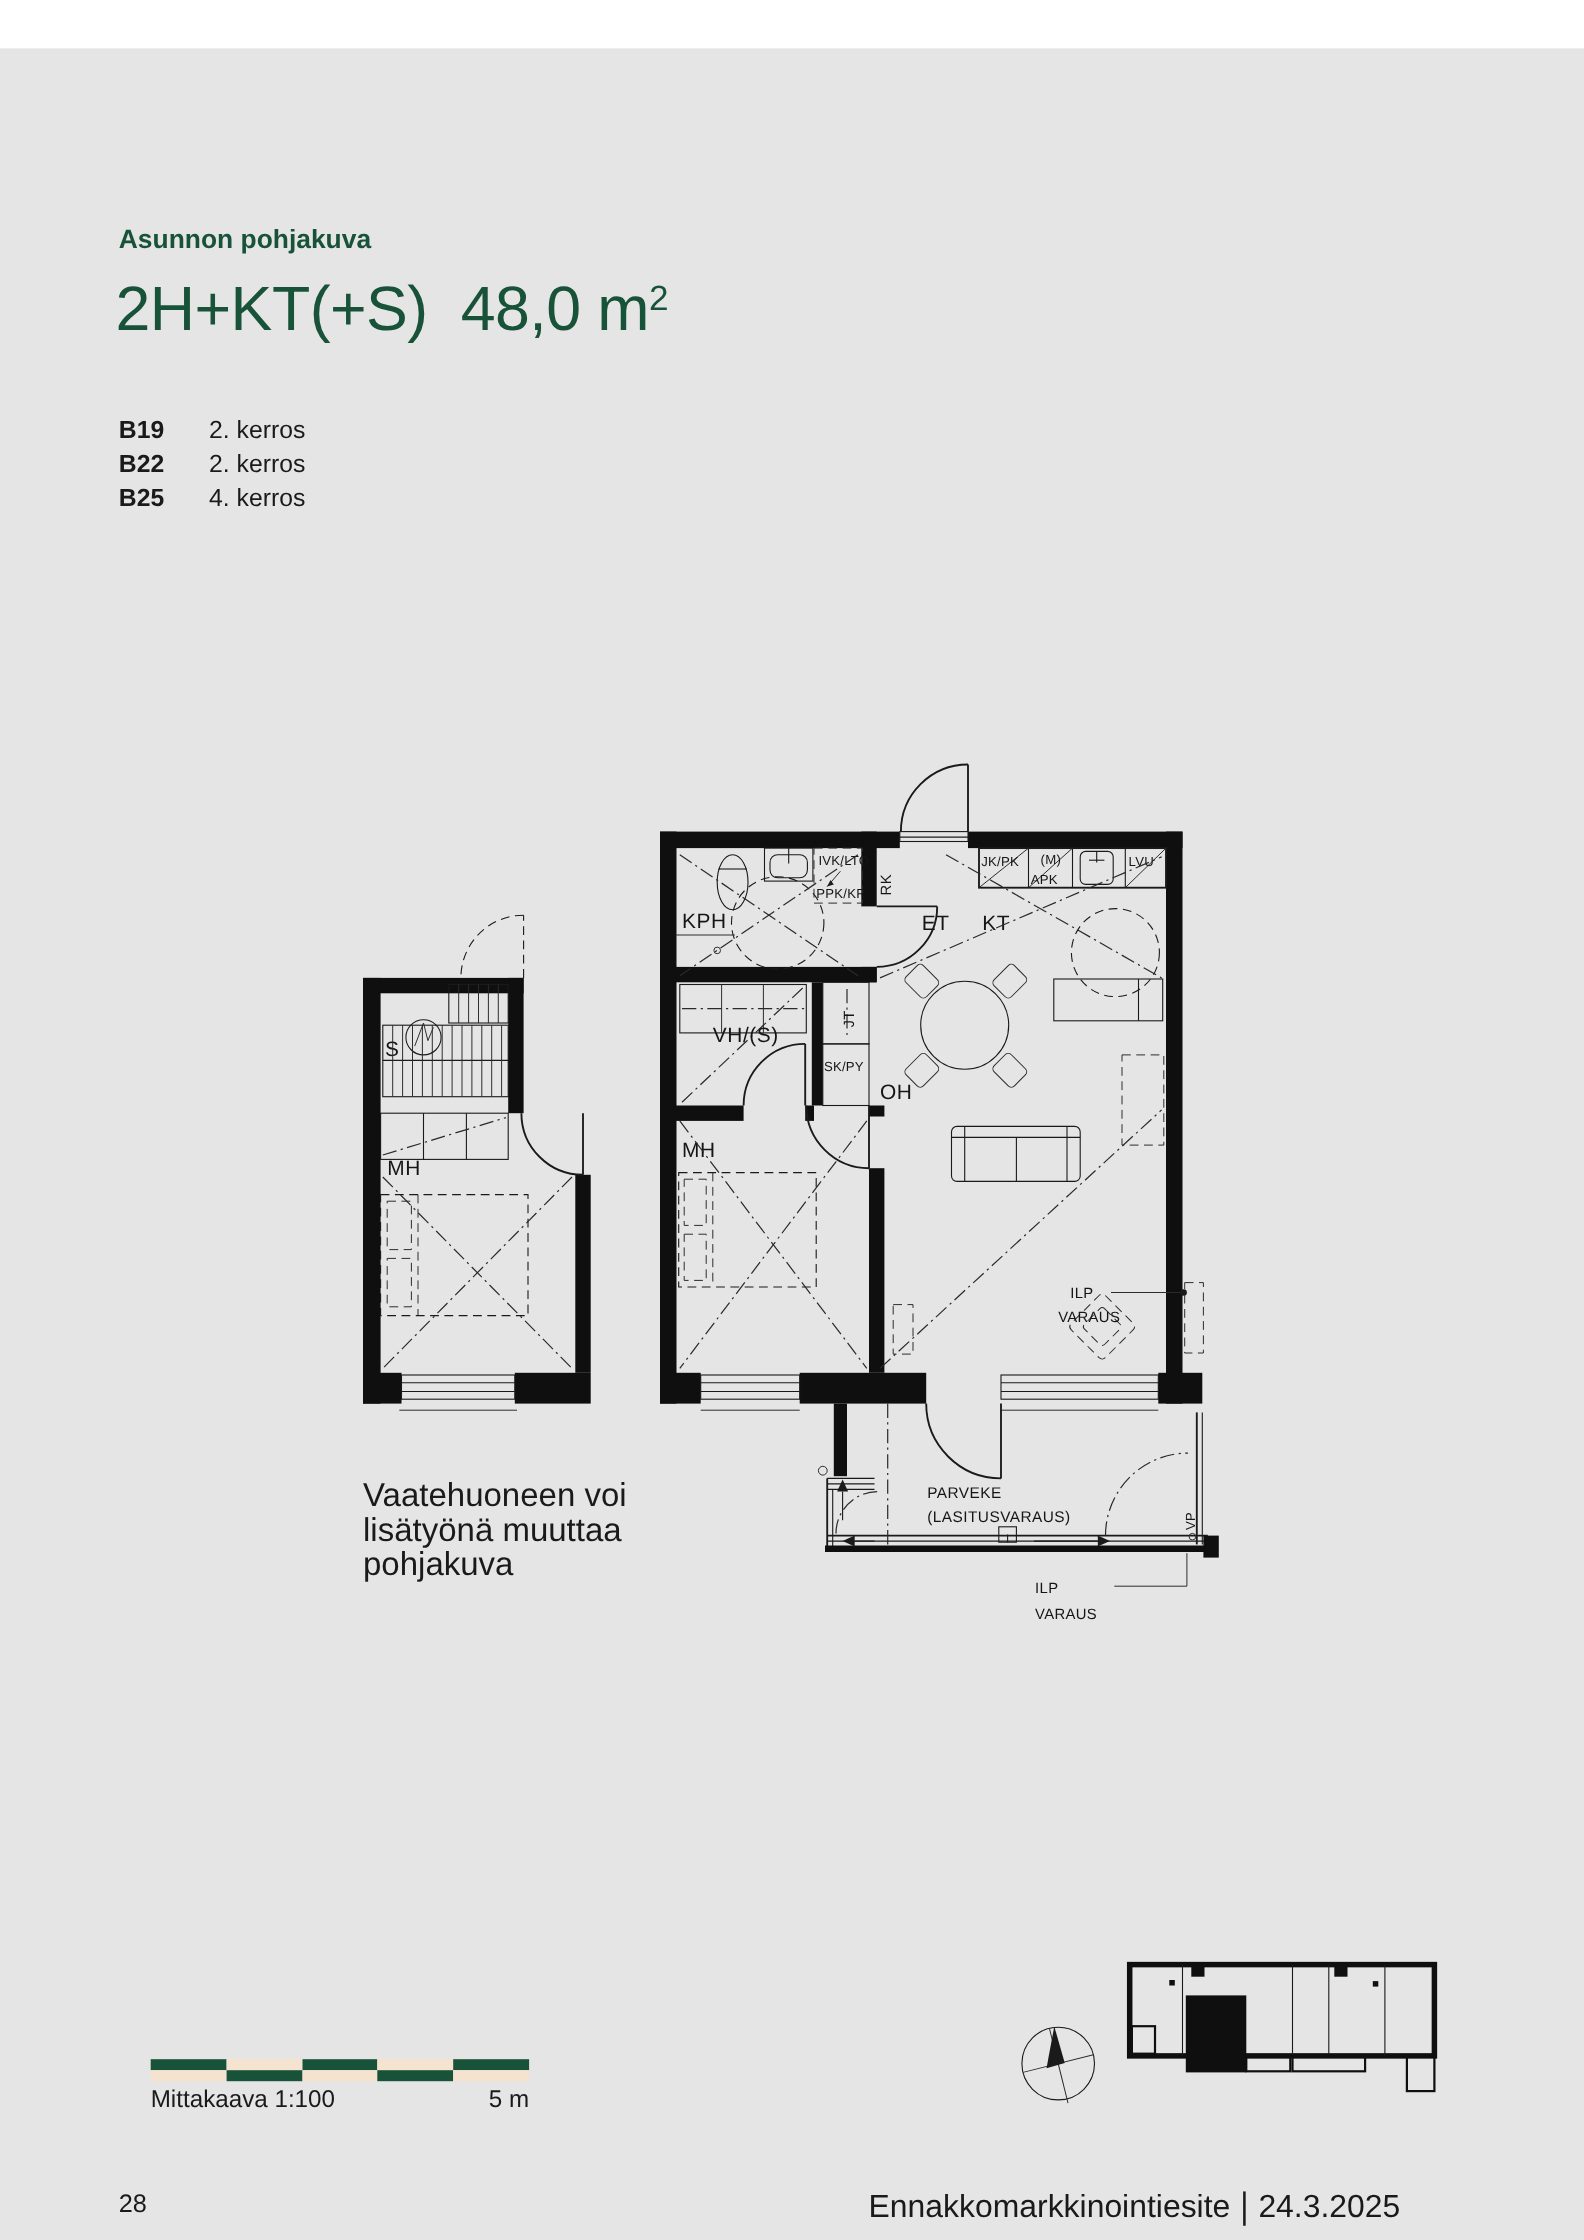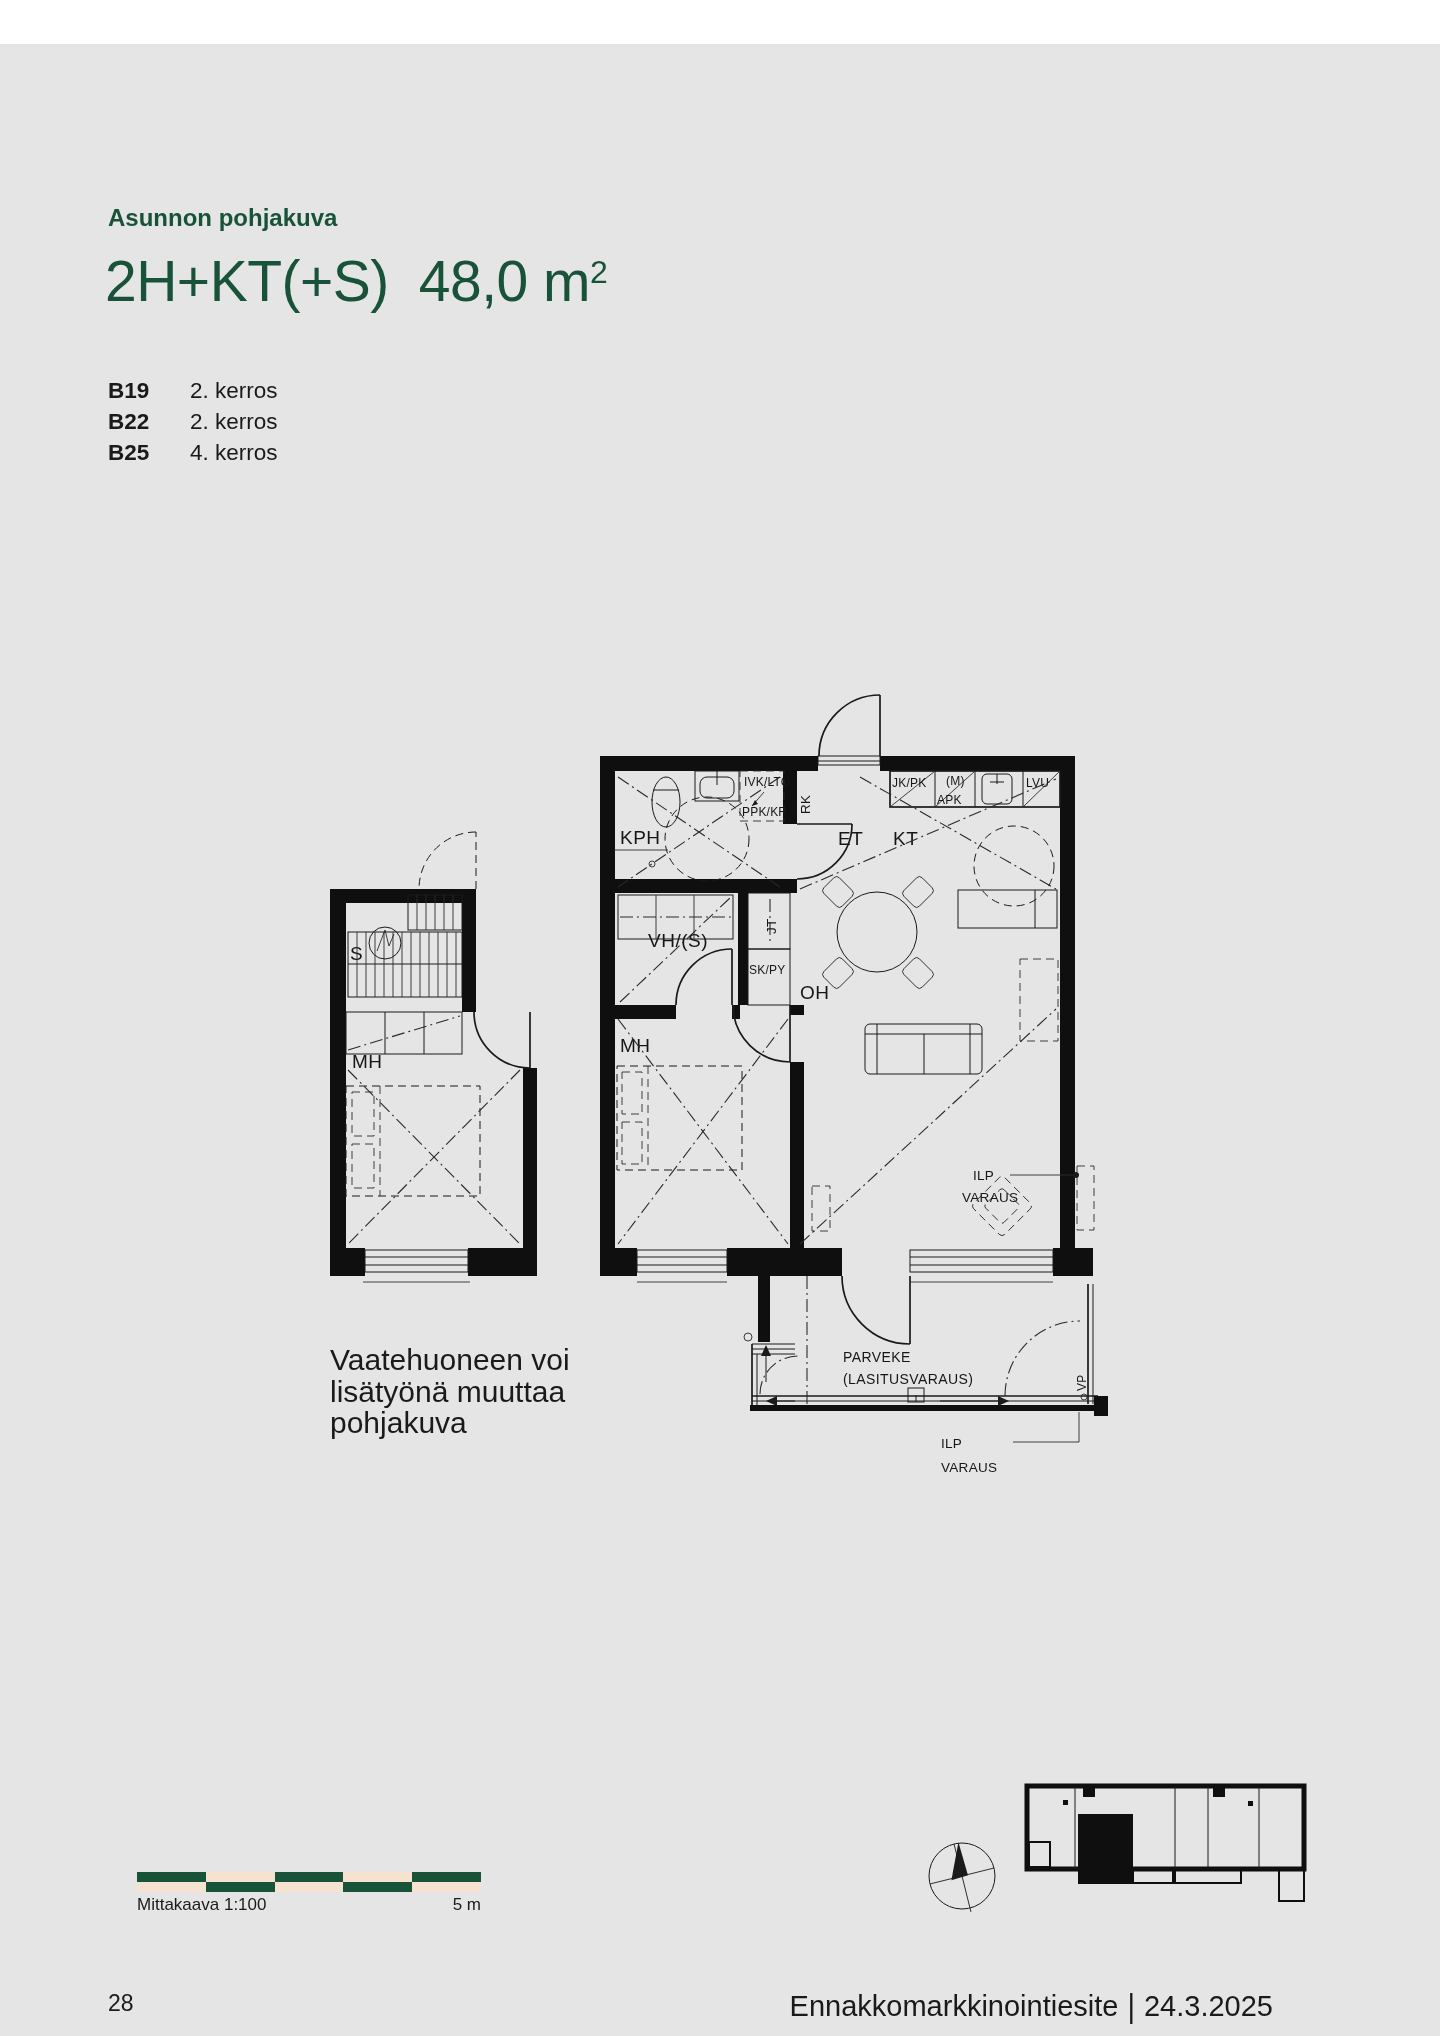--- a/index.html
+++ b/index.html
@@ -18,21 +18,21 @@
   .units{left:108px;top:331px;font-size:22.5px;line-height:31px;}
   .units .code{display:inline-block;width:82px;font-weight:bold;}
 
   .note{left:330px;top:1300px;font-size:30px;line-height:31.5px;}
 
   .scalebar{left:137px;top:1828px;width:344px;}
   .scalebar .row{display:flex;height:10px;}
   .scalebar .seg{width:68.8px;height:10px;}
   .seg.g{background:var(--green);} .seg.b{background:var(--beige);}
   .scalelabels{left:137px;top:1851px;width:344px;display:flex;justify-content:space-between;
-               font-size:17px;}
+               font-size:22px;}
 
   .pageno{left:108px;top:1946px;font-size:23px;}
   .docline{top:1946px;right:167px;font-size:29px;text-align:center;}
   .docline .sep{display:inline-block;margin:0 9px;transform:scaleY(1.15);}
 
   svg.plan{position:absolute;left:0;top:0;width:1440px;height:2036px;}
   .wall{fill:#0f0f0f;stroke:none;}
   .ln{fill:none;stroke:#1a1a1a;stroke-width:1.7;}
   .t1{fill:none;stroke:#1a1a1a;stroke-width:1;}
   .t08{fill:none;stroke:#2a2a2a;stroke-width:0.9;}

